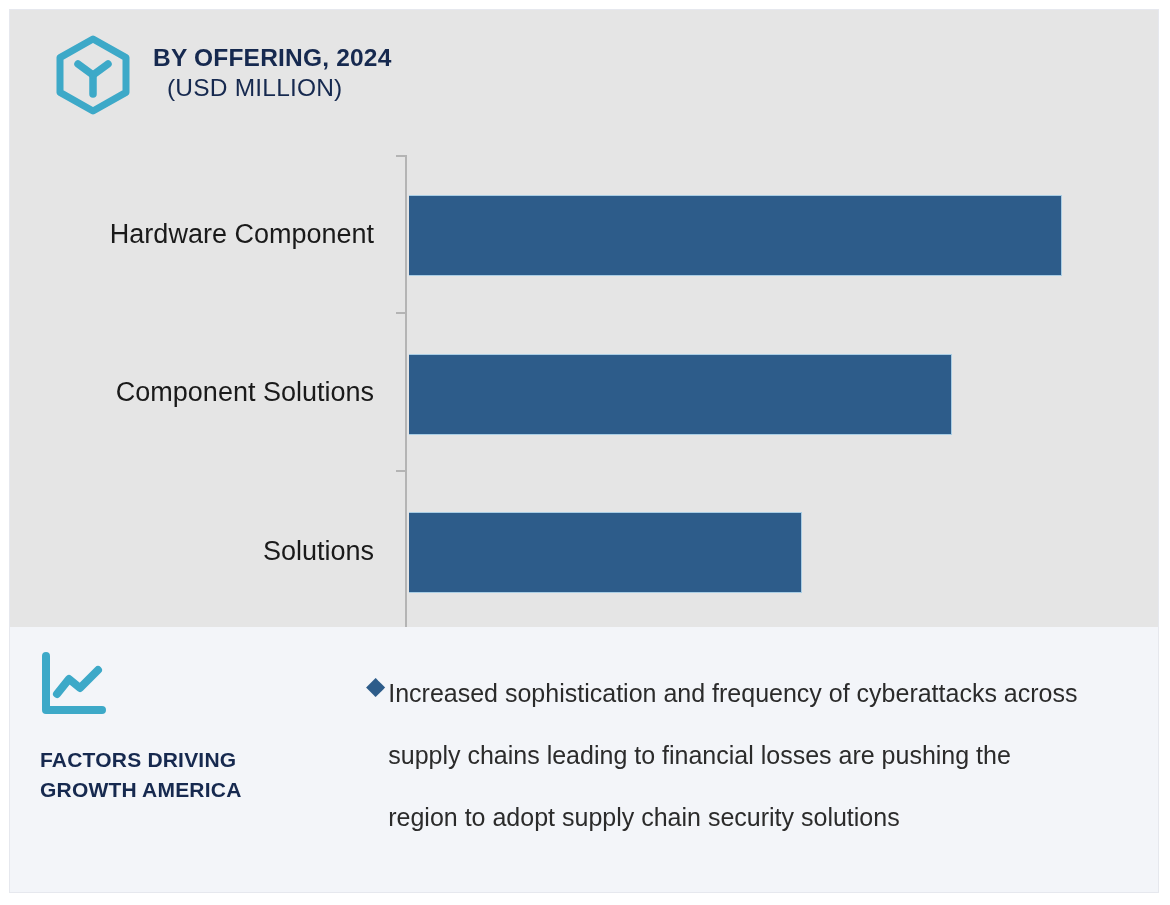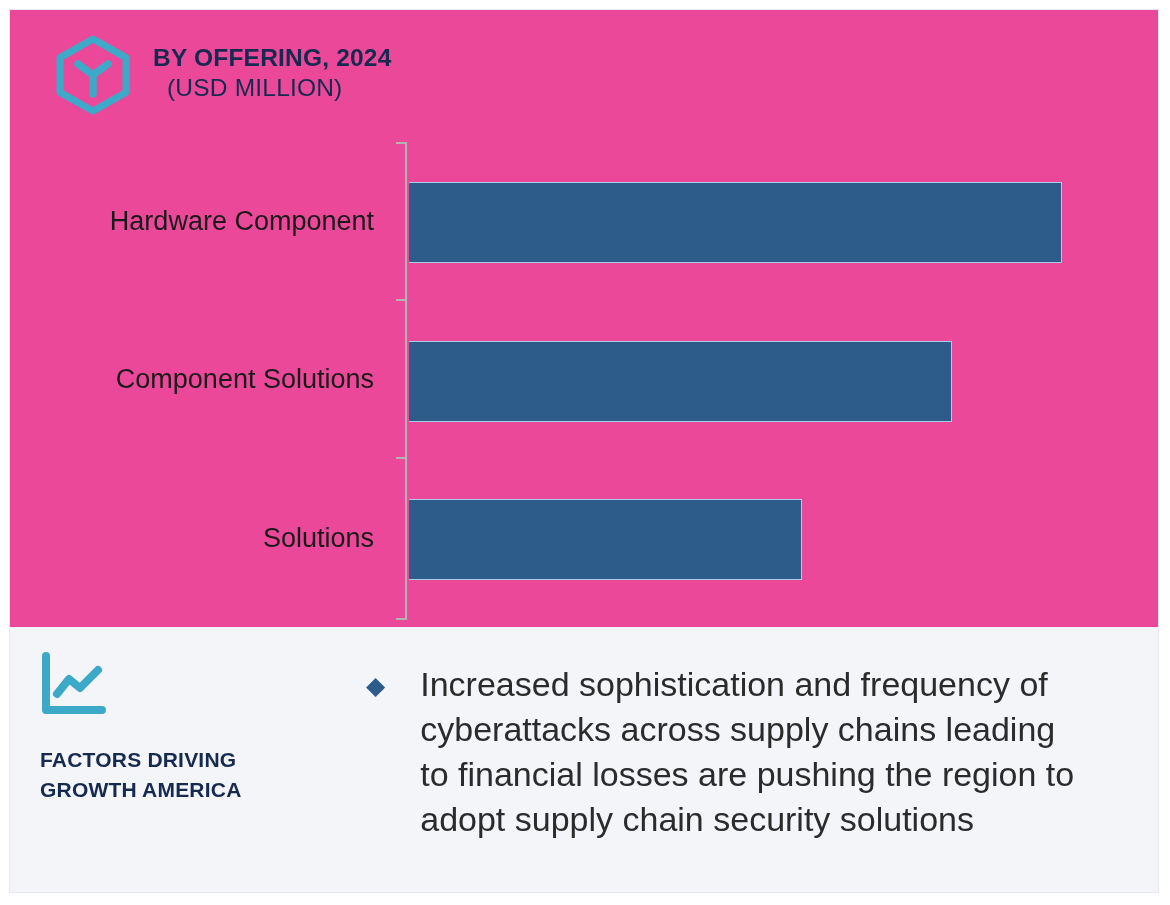--- a/index.html
+++ b/index.html
@@ -13,21 +13,21 @@
     font-family: "Liberation Sans", sans-serif;
     -webkit-font-smoothing: antialiased;
   }
 
   .card {
     position: absolute;
     left: 9px;
     top: 9px;
     width: 1150px;
     height: 884px;
-    background: #ec4899;
+    background: #e5e5e5;
     border: 1px solid #e6e8ee;
     box-sizing: border-box;
     overflow: hidden;
   }
 
   
   .header {
     position: absolute;
     left: 44px;
     top: 24px;
@@ -59,21 +59,21 @@
     letter-spacing: 0.2px;
     line-height: 1.22;
     white-space: nowrap;
     margin-left: 14px;
   }
 
   
   .chart {
     position: absolute;
     left: 0;
-    top: 0;
+    top: 13px;
     width: 1150px;
     height: 618px;
   }
   .cat-label {
     position: absolute;
     right: 786px;           
     font-size: 27px;
     color: #1a1a1a;
     white-space: nowrap;
     text-align: right;
@@ -141,24 +141,23 @@
     align-items: flex-start;
   }
   .bullet {
     flex: none;
     color: #2d5c8a;
     font-size: 25px;
     line-height: 46px;
     margin-right: 3px;
   }
   .panel-body {
-    font-size: 34px;
+    font-size: 25px;
     color: #2b2b2b;
-    line-height: 45px;
-    margin-left: 32px;
+    line-height: 62px;
   }
 </style>
 </head>
 <body>
 
 <div class="card">
 
   <div class="header">
     <span>
       <svg class="hex-icon" viewBox="0 0 78 80" xmlns="http://www.w3.org/2000/svg">

